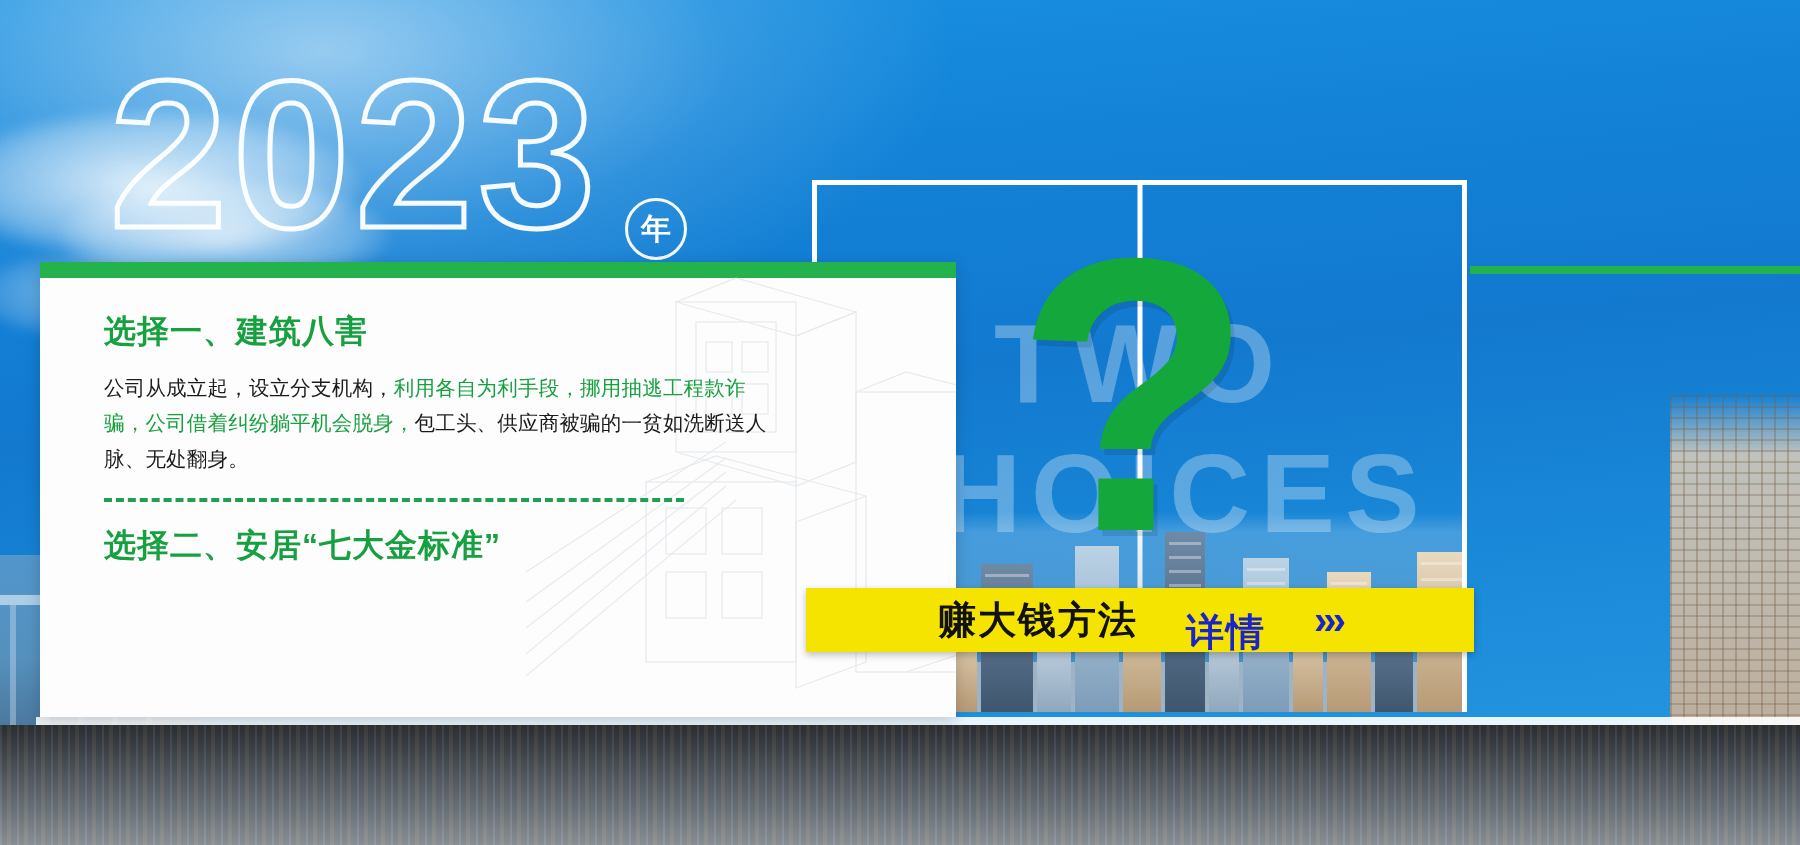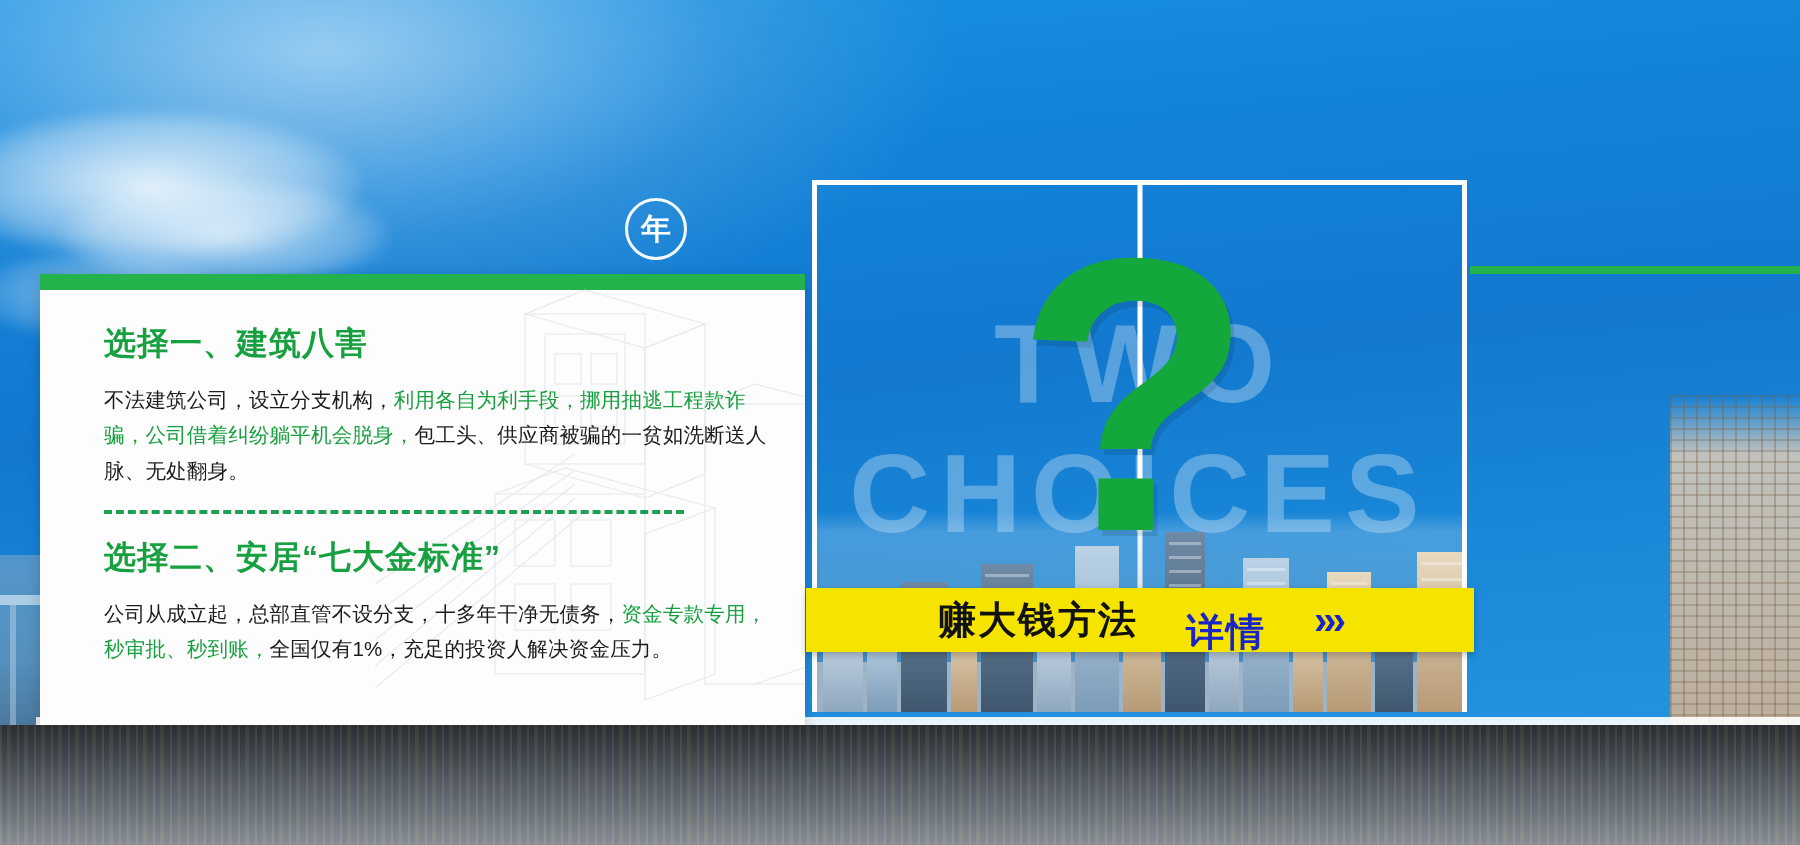--- a/index.html
+++ b/index.html
@@ -134,21 +134,21 @@
     display:flex; align-items:center; justify-content:center; gap:48px;
     z-index:8;
     box-shadow:0 3px 7px rgba(0,0,0,.25);
   }
   .cta-main{ color:#111; font-size:38px; font-weight:700; letter-spacing:2px; }
   .cta-sub { color:#1a24c8; font-size:38px; font-weight:700; letter-spacing:2px;margin-top:24px; }
   .cta-arrows{ color:#1a24c8; font-size:40px; font-weight:700; letter-spacing:-4px; }
 
   
   .card{
-    position:absolute; left:40px; top:274px; width:765px; height:455px;
+    position:absolute; left:40px; top:262px; width:916px; height:455px;
     background:#fdfdfd;
     box-shadow:0 4px 14px rgba(0,0,0,.18);
     overflow:hidden;
   }
   .card-topbar{ position:absolute; left:0; top:0; width:100%; height:16px; background:#24b24c; }
   .card-blueprint{
     position:absolute; right:-40px; top:10px; width:470px; height:445px;
     opacity:.55; pointer-events:none;
   }
   .card-inner{ position:relative; padding:48px 36px 0 64px; }
@@ -185,20 +185,21 @@
 <div id="banner">
 
   <div class="sky"></div>
   <div class="cloud c1"></div>
   <div class="cloud c2"></div>
   <div class="cloud c3"></div>
 
   <div class="leftbridge"></div>
   <div class="rightblocks"></div>
 
+  <div class="year">2023</div>
   <div class="year-suffix">年</div>
 
 
   <div class="rightgreenline"></div>
 
   <div class="rightpanel">
     <div class="divider-v"></div>
     <div class="watermark wm1">TWO</div>
     <div class="watermark wm2">CHOICES</div>
 
@@ -306,28 +307,25 @@
         <line x1="0" y1="330" x2="200" y2="186"></line>
         <line x1="0" y1="356" x2="200" y2="200"></line>
         <line x1="0" y1="382" x2="200" y2="214"></line>
         <line x1="0" y1="404" x2="210" y2="228"></line>
       </g>
     </svg>
 
     <div class="card-inner">
       <div class="sec-title">选择一、建筑八害</div>
       <div class="sec-body">
-        <span>不法建筑公司，设立分支机构，</span><span class="hl">利用各自为利手段，挪用抽逃工程款诈骗，公司借着纠纷躺平机会脱身，</span><span>包工头、供应商被骗的一贫如洗断送人脉、无处翻身。</span>
+        <span>公司从成立起，设立分支机构，</span><span class="hl">利用各自为利手段，挪用抽逃工程款诈骗，公司借着纠纷躺平机会脱身，</span><span>包工头、供应商被骗的一贫如洗断送人脉、无处翻身。</span>
       </div>
 
       <div class="dashed"></div>
 
       <div class="sec2">
         <div class="sec-title">选择二、安居“七大金标准”</div>
-        <div class="sec-body">
-          <span>公司从成立起，总部直管不设分支，十多年干净无债务，</span><span class="hl">资金专款专用，秒审批、秒到账，</span><span>全国仅有1%，充足的投资人解决资金压力。</span>
-        </div>
       </div>
     </div>
   </div>
 
   <div class="waterstrip"></div>
 </div>
 
 </body></html>

